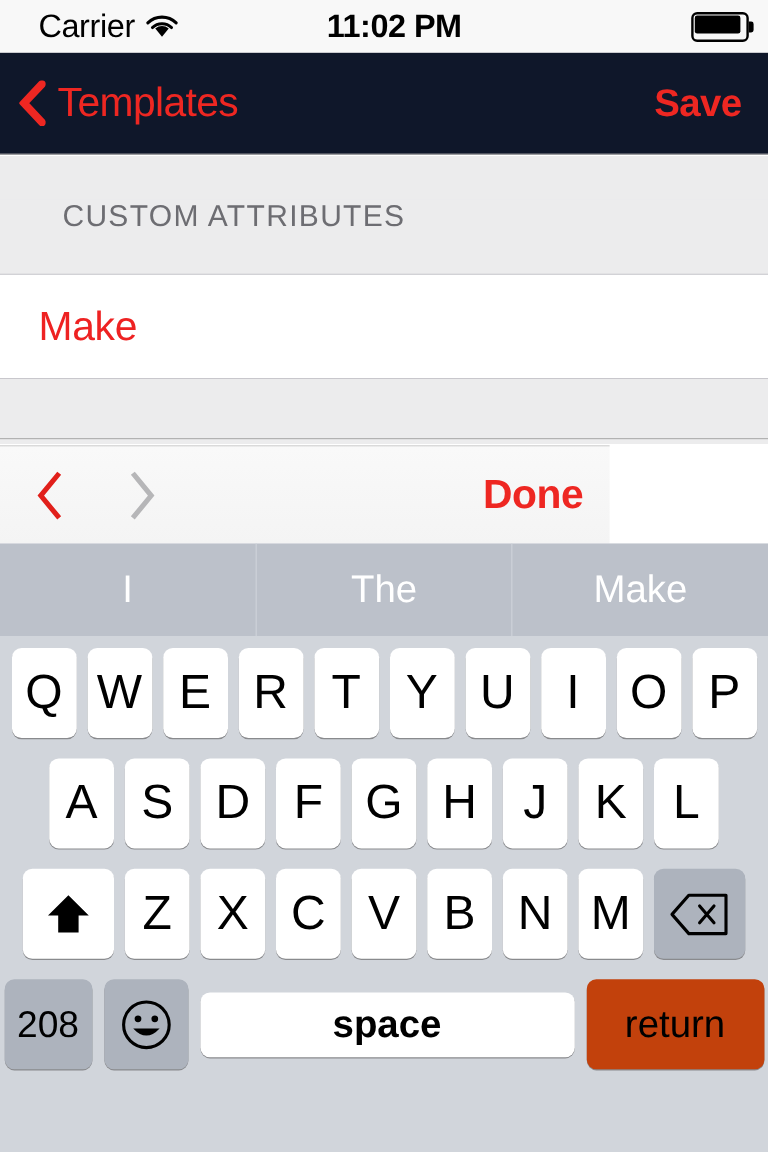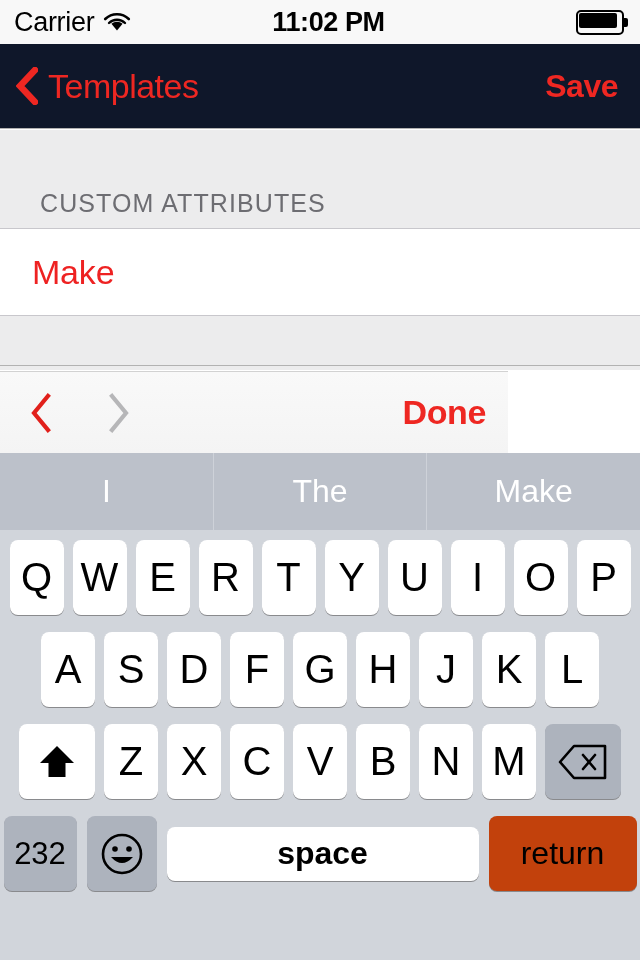--- a/index.html
+++ b/index.html
@@ -11,21 +11,21 @@
     -webkit-font-smoothing:antialiased;
   }
   #screen { position:relative; width:640px; height:960px; background:#fff; }
 
   
   .status-bar{
     position:absolute; top:0; left:0; width:640px; height:44px;
     background:#f8f8f8;
     display:flex; align-items:center;
   }
-  .status-left{ position:absolute; left:14px; display:flex; align-items:center; gap:9px; }
+  .status-left{ position:absolute; left:32px; display:flex; align-items:center; gap:9px; }
   .status-carrier{ font-size:27px; color:#000; letter-spacing:-0.3px; }
   .wifi-icon{ width:28px; height:20px; position:relative; display:block; }
   .status-center{
     position:absolute; left:0; width:640px; text-align:center;
     font-size:27px; font-weight:bold; color:#000; letter-spacing:-0.4px;padding-left:17px;
   }
   .status-right{ position:absolute; right:12px; display:flex; align-items:center; }
   .battery{ position:relative; width:52px; height:25px; }
   .battery-body{
     position:absolute; left:0; top:0; width:48px; height:25px;
@@ -55,21 +55,21 @@
     color:#ee2722; letter-spacing:-0.5px; cursor:pointer;
   }
 
   
   .content{
     position:absolute; top:130px; left:0; width:640px; height:240px;
     background:#ececed;
   }
   .section-gap-top{ height:36px; background:#ececed; }
   .section-header{
-    height:62px; display:flex; align-items:flex-end; padding:0 0 10px 40px;
+    height:62px; display:flex; align-items:flex-start; padding:0 0 10px 52px;
     background:#ececed;
   }
   .section-header-text{
     font-size:25px; color:#6d6d72; letter-spacing:1.1px;
   }
   .table-cell{
     height:88px; background:#ffffff;
     border-top:1px solid #c8c7cc; border-bottom:1px solid #c8c7cc;
     display:flex; align-items:center; padding-left:32px;
   }
@@ -259,21 +259,21 @@
           <span class="delete-glyph">
             <svg width="52" height="38" viewBox="0 0 52 38">
               <path d="M17 3 L48 3 L48 35 L17 35 L3 19 Z" stroke="#000" stroke-width="2.6" fill="none" stroke-linejoin="round"></path>
               <path d="M26 12 L38 26 M38 12 L26 26" stroke="#000" stroke-width="2.6" stroke-linecap="round"></path>
             </svg>
           </span>
         </div>
       </div>
 
       <div class="kb-row r4">
-        <div class="key num">232</div>
+        <div class="key num">208</div>
         <div class="key emoji">
           <span class="emoji-glyph">
             <svg width="46" height="46" viewBox="0 0 46 46">
               <circle cx="23" cy="23" r="19" stroke="#000" stroke-width="2.6" fill="none"></circle>
               <circle cx="16" cy="18" r="2.8" fill="#000"></circle>
               <circle cx="30" cy="18" r="2.8" fill="#000"></circle>
               <path d="M12 26 Q23 38 34 26 Z" fill="#000"></path>
             </svg>
           </span>
         </div>

